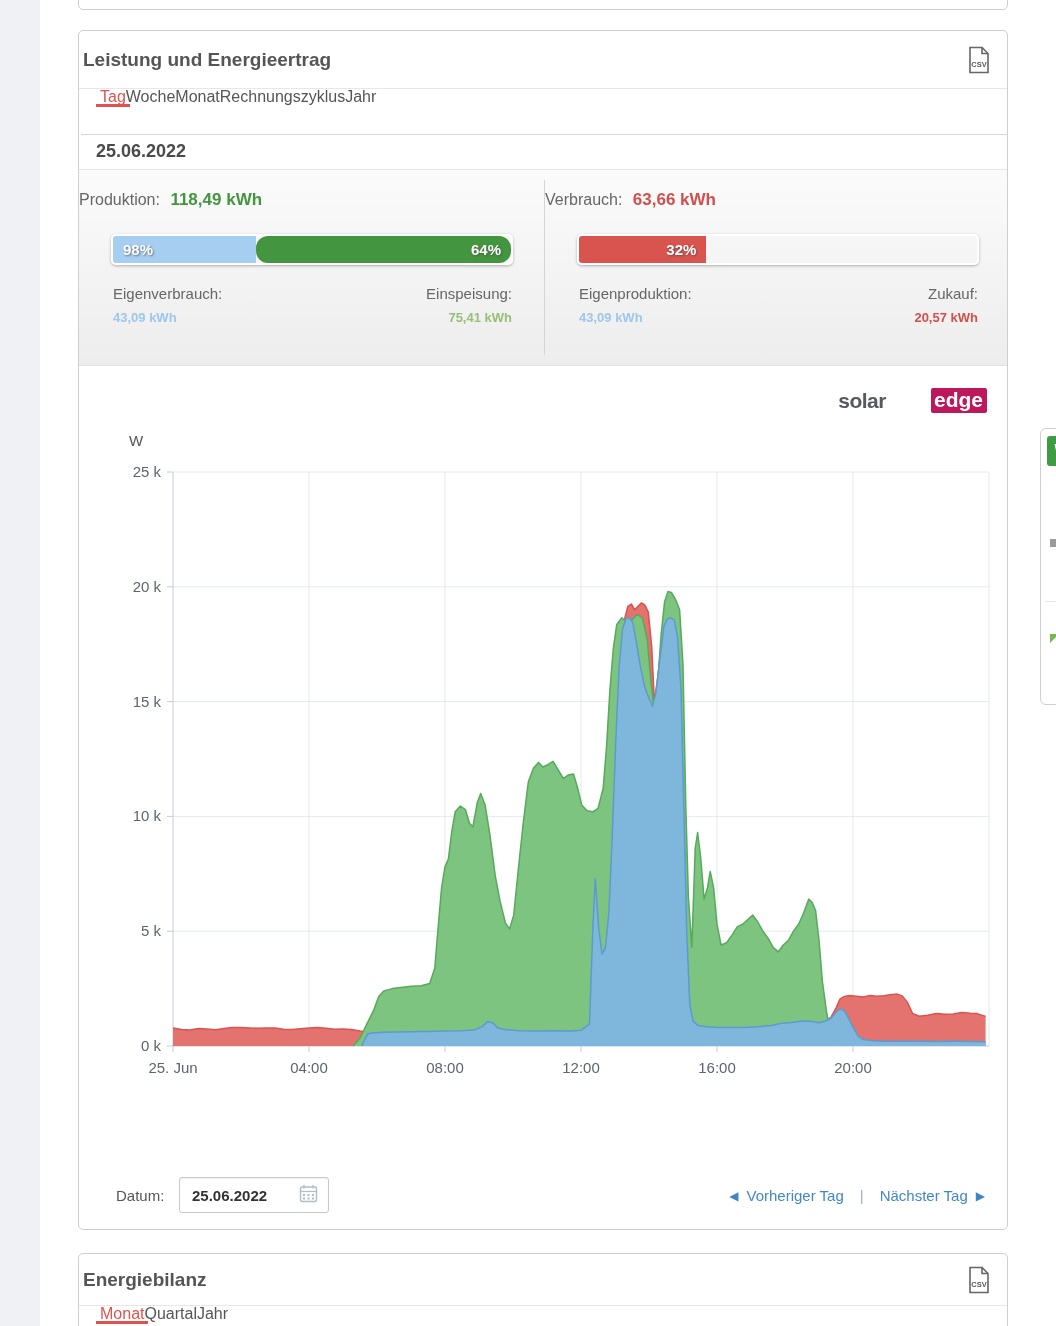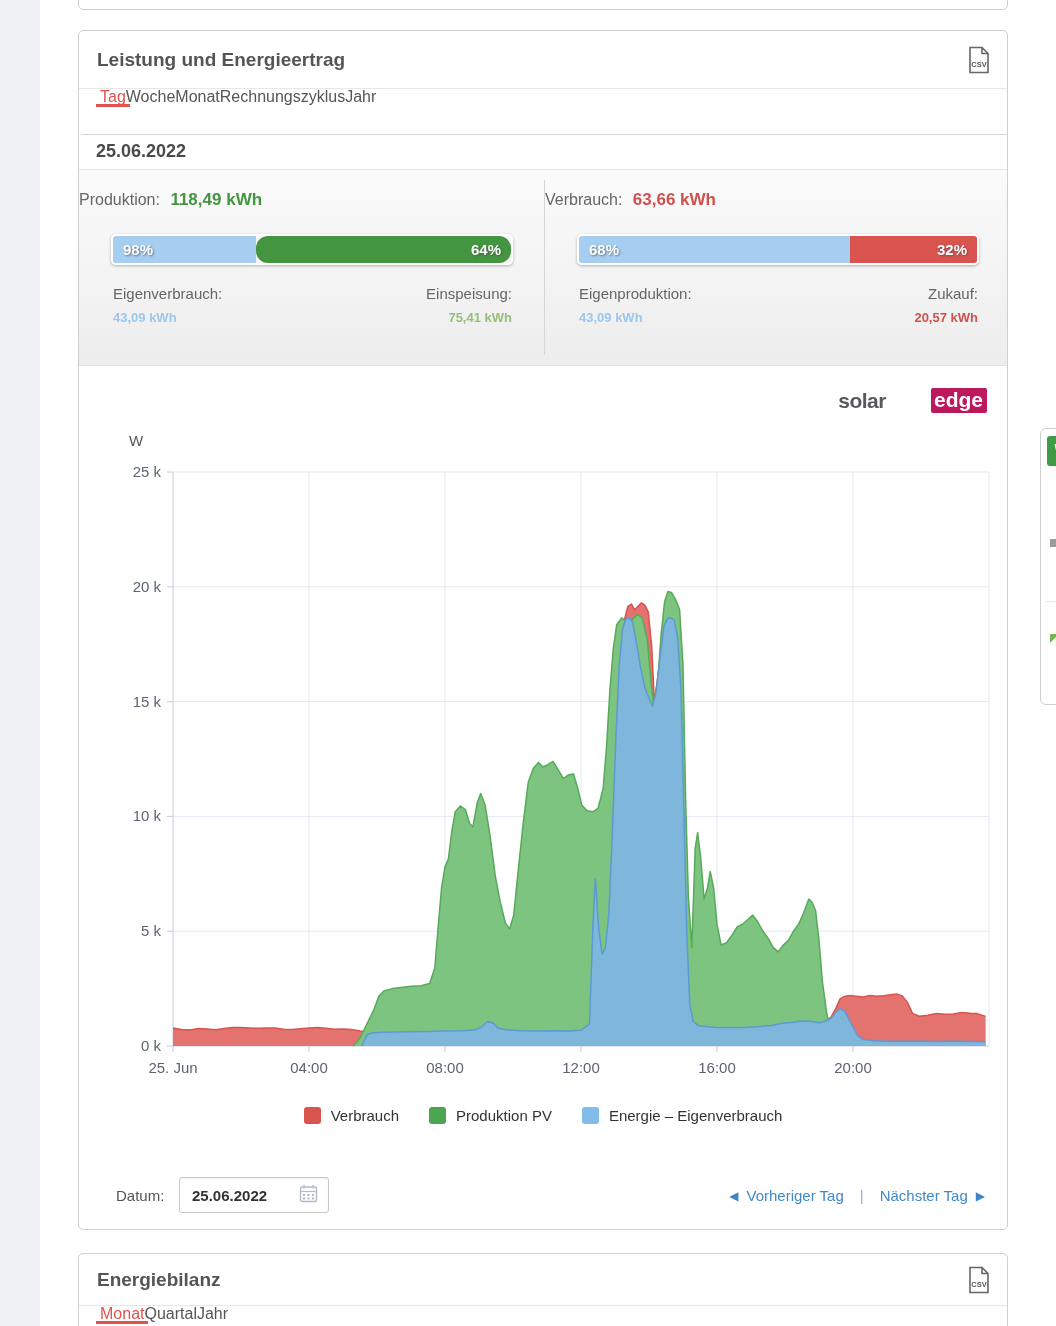--- a/index.html
+++ b/index.html
@@ -10,21 +10,21 @@
   }
   .left-strip{position:absolute;left:0;top:0;width:40px;height:1326px;background:#f0f1f5;}
   .card{position:absolute;background:#fff;border:1px solid #cfcfcf;border-radius:5px;box-sizing:border-box;}
   #top-fragment{left:78px;top:-16px;width:930px;height:26px;}
   #main-card{left:78px;top:30px;width:930px;height:1200px;}
   #energy-card{left:78px;top:1253px;width:930px;height:120px;}
   #right-fragment{left:1040px;top:428px;width:60px;height:277px;border-radius:6px;}
 
   
   .card-header{position:absolute;left:0;top:0;right:0;height:57px;border-bottom:1px solid #e7e7e7;}
-  .card-title{position:absolute;left:18px;top:0;line-height:57px;font-size:19px;font-weight:bold;color:#555;}
+  .card-title{position:absolute;left:4px;top:0;line-height:57px;font-size:19px;font-weight:bold;color:#555;}
   .csv-btn{position:absolute;right:16px;top:15px;width:24px;height:28px;cursor:pointer;}
 
   
   .tabs-row{position:absolute;left:2px;top:57px;right:0;height:46px;border-bottom:1px solid #d7d7d7;
     display:flex;align-items:flex-start;padding-left:19px;}
   .tab{display:flex;align-items:center;font-size:16px;color:#555;cursor:pointer;position:relative;}
   .tab.active{color:#e0524e;}
   .tab.active::after{content:"";position:absolute;left:-4px;right:-4px;bottom:-1px;height:3px;background:#e0524e;}
 
   .date-heading{position:absolute;left:17px;top:110px;font-size:18px;font-weight:bold;color:#4a4a4a;}
@@ -131,21 +131,20 @@
       <div class="sub-label sub-r">Einspeisung:</div>
       <div class="sub-value sub-r" style="color: rgb(151, 191, 119);">75,41 kWh</div>
     </div>
     <div class="stats-divider"></div>
     <div class="stat-half right">
       <div class="stat-header">
         <span>Verbrauch:</span>
         <span class="val" style="color: rgb(208, 80, 76);">63,66 kWh</span>
       </div>
       <div class="pct-bar">
-          <div class="seg first" style="width: 68%; background: rgb(166, 206, 241);">68%</div>
           <div class="seg last" style="width: 32%; background: rgb(217, 83, 79);">32%</div>
         </div>
       <div class="sub-label sub-l">Eigenproduktion:</div>
       <div class="sub-value sub-l" style="color: rgb(156, 199, 237);">43,09 kWh</div>
       <div class="sub-label sub-r">Zukauf:</div>
       <div class="sub-value sub-r" style="color: rgb(208, 80, 76);">20,57 kWh</div>
     </div>
   </div>
 
   <div class="logo">
@@ -193,34 +192,20 @@
       <text x="774" y="704" text-anchor="middle" font-size="15" fill="#5d6470">20:00</text>
       <text x="50" y="77" text-anchor="start" font-size="15" fill="#555">W</text>
       <path d="M94.0 677.0 L94.0 659.1 L102.5 660.5 L111.0 660.9 L119.5 659.6 L128.0 660.0 L136.5 660.7 L145.0 659.6 L153.5 658.6 L162.0 658.4 L170.5 658.9 L179.0 659.3 L187.5 658.9 L196.0 659.1 L204.5 660.2 L213.0 660.5 L221.5 659.8 L230.0 659.1 L238.5 658.6 L247.0 659.3 L255.5 660.2 L264.0 660.0 L272.5 660.5 L281.0 662.1 L289.5 663.2 L298.0 663.2 L315.0 663.0 L332.0 662.8 L349.0 662.5 L366.0 662.3 L383.0 662.1 L400.0 661.4 L405.1 657.7 L410.2 653.4 L415.3 654.5 L420.4 659.6 L434.0 662.1 L451.0 662.3 L468.0 662.1 L485.0 662.3 L502.0 661.6 L510.5 655.6 L513.9 559.9 L516.3 511.7 L519.7 562.2 L523.1 586.3 L526.5 579.4 L529.9 545.0 L533.3 468.1 L536.7 376.2 L540.1 300.5 L543.5 262.6 L546.2 247.6 L548.9 237.3 L552.3 235.0 L555.7 240.8 L559.1 237.3 L562.5 233.9 L565.9 236.2 L569.3 243.1 L572.7 277.5 L575.4 333.7 L579.5 302.8 L583.6 263.7 L587.0 253.4 L591.1 249.9 L594.5 252.2 L597.9 269.5 L601.6 322.3 L604.7 449.7 L607.4 563.3 L610.8 636.1 L614.2 652.7 L619.3 656.3 L627.8 657.5 L638.0 658.2 L651.6 658.4 L665.2 658.2 L678.8 657.5 L692.4 656.3 L702.6 654.0 L712.8 653.1 L723.0 651.7 L733.2 652.2 L740.0 653.6 L746.8 651.7 L751.9 648.3 L757.0 639.1 L761.1 629.9 L765.5 627.4 L770.6 626.5 L777.4 627.2 L784.2 627.9 L791.0 626.5 L797.8 627.2 L804.6 626.7 L811.4 625.8 L818.2 625.1 L823.3 626.9 L828.4 633.4 L833.5 644.4 L840.3 647.2 L848.8 646.2 L857.3 644.6 L865.8 645.3 L874.3 644.9 L882.8 643.5 L891.3 644.2 L898.1 644.6 L906.6 647.4 L906.6 677.0 Z" fill="#e4736f" stroke="none"></path>
       <path d="M94.0 659.1 L102.5 660.5 L111.0 660.9 L119.5 659.6 L128.0 660.0 L136.5 660.7 L145.0 659.6 L153.5 658.6 L162.0 658.4 L170.5 658.9 L179.0 659.3 L187.5 658.9 L196.0 659.1 L204.5 660.2 L213.0 660.5 L221.5 659.8 L230.0 659.1 L238.5 658.6 L247.0 659.3 L255.5 660.2 L264.0 660.0 L272.5 660.5 L281.0 662.1 L289.5 663.2 L298.0 663.2 L315.0 663.0 L332.0 662.8 L349.0 662.5 L366.0 662.3 L383.0 662.1 L400.0 661.4 L405.1 657.7 L410.2 653.4 L415.3 654.5 L420.4 659.6 L434.0 662.1 L451.0 662.3 L468.0 662.1 L485.0 662.3 L502.0 661.6 L510.5 655.6 L513.9 559.9 L516.3 511.7 L519.7 562.2 L523.1 586.3 L526.5 579.4 L529.9 545.0 L533.3 468.1 L536.7 376.2 L540.1 300.5 L543.5 262.6 L546.2 247.6 L548.9 237.3 L552.3 235.0 L555.7 240.8 L559.1 237.3 L562.5 233.9 L565.9 236.2 L569.3 243.1 L572.7 277.5 L575.4 333.7 L579.5 302.8 L583.6 263.7 L587.0 253.4 L591.1 249.9 L594.5 252.2 L597.9 269.5 L601.6 322.3 L604.7 449.7 L607.4 563.3 L610.8 636.1 L614.2 652.7 L619.3 656.3 L627.8 657.5 L638.0 658.2 L651.6 658.4 L665.2 658.2 L678.8 657.5 L692.4 656.3 L702.6 654.0 L712.8 653.1 L723.0 651.7 L733.2 652.2 L740.0 653.6 L746.8 651.7 L751.9 648.3 L757.0 639.1 L761.1 629.9 L765.5 627.4 L770.6 626.5 L777.4 627.2 L784.2 627.9 L791.0 626.5 L797.8 627.2 L804.6 626.7 L811.4 625.8 L818.2 625.1 L823.3 626.9 L828.4 633.4 L833.5 644.4 L840.3 647.2 L848.8 646.2 L857.3 644.6 L865.8 645.3 L874.3 644.9 L882.8 643.5 L891.3 644.2 L898.1 644.6 L906.6 647.4" fill="none" stroke="#d9534f" stroke-width="1.5" stroke-linejoin="round"></path>
       <path d="M274.2 677.0 L274.2 677.0 L281.0 669.0 L287.8 655.2 L294.6 641.4 L299.7 627.6 L304.8 621.9 L313.3 619.6 L321.8 618.5 L332.0 617.3 L342.2 616.8 L350.7 614.5 L355.8 598.9 L359.2 557.6 L362.6 518.6 L366.0 497.9 L369.4 489.9 L372.8 462.3 L376.2 442.8 L381.3 437.1 L386.4 440.5 L390.5 454.3 L393.9 457.7 L398.3 433.6 L401.7 424.4 L406.1 435.9 L410.9 465.8 L416.3 507.1 L421.1 532.4 L426.5 554.2 L430.6 559.9 L434.7 546.1 L439.1 502.5 L444.2 454.3 L449.3 413.0 L454.4 399.2 L459.5 393.4 L463.9 398.0 L468.7 395.7 L474.1 392.3 L478.9 400.3 L484.3 409.5 L489.1 406.1 L494.5 404.9 L498.6 418.7 L502.7 435.9 L508.1 441.7 L513.9 442.8 L519.0 439.4 L524.1 419.8 L527.5 378.5 L530.9 321.1 L534.3 279.8 L537.7 255.7 L542.8 248.8 L547.9 253.4 L553.0 251.1 L558.1 245.4 L563.2 248.8 L568.3 270.6 L572.0 313.1 L574.8 337.2 L578.8 311.9 L582.2 264.9 L585.6 232.7 L589.0 222.4 L592.4 223.5 L596.5 230.4 L600.6 240.8 L604.0 295.9 L606.7 433.6 L609.4 527.8 L612.8 578.3 L616.2 479.5 L618.6 463.5 L621.7 488.7 L625.1 530.1 L628.5 518.6 L631.2 502.5 L634.6 518.6 L638.0 555.3 L642.1 576.0 L647.5 573.7 L653.3 565.6 L658.4 557.6 L663.5 555.3 L668.6 550.7 L673.7 546.1 L678.8 553.0 L683.9 562.2 L689.0 569.1 L694.1 578.3 L699.2 582.9 L704.3 576.0 L709.4 571.4 L714.5 562.2 L719.6 555.3 L724.7 543.8 L729.8 530.1 L733.2 533.5 L736.6 541.5 L740.0 571.4 L743.4 612.7 L747.5 642.6 L751.9 665.5 L757.0 677.0 L757.0 677.0 Z" fill="#7cc47f" stroke="none"></path>
       <path d="M274.2 677.0 L281.0 669.0 L287.8 655.2 L294.6 641.4 L299.7 627.6 L304.8 621.9 L313.3 619.6 L321.8 618.5 L332.0 617.3 L342.2 616.8 L350.7 614.5 L355.8 598.9 L359.2 557.6 L362.6 518.6 L366.0 497.9 L369.4 489.9 L372.8 462.3 L376.2 442.8 L381.3 437.1 L386.4 440.5 L390.5 454.3 L393.9 457.7 L398.3 433.6 L401.7 424.4 L406.1 435.9 L410.9 465.8 L416.3 507.1 L421.1 532.4 L426.5 554.2 L430.6 559.9 L434.7 546.1 L439.1 502.5 L444.2 454.3 L449.3 413.0 L454.4 399.2 L459.5 393.4 L463.9 398.0 L468.7 395.7 L474.1 392.3 L478.9 400.3 L484.3 409.5 L489.1 406.1 L494.5 404.9 L498.6 418.7 L502.7 435.9 L508.1 441.7 L513.9 442.8 L519.0 439.4 L524.1 419.8 L527.5 378.5 L530.9 321.1 L534.3 279.8 L537.7 255.7 L542.8 248.8 L547.9 253.4 L553.0 251.1 L558.1 245.4 L563.2 248.8 L568.3 270.6 L572.0 313.1 L574.8 337.2 L578.8 311.9 L582.2 264.9 L585.6 232.7 L589.0 222.4 L592.4 223.5 L596.5 230.4 L600.6 240.8 L604.0 295.9 L606.7 433.6 L609.4 527.8 L612.8 578.3 L616.2 479.5 L618.6 463.5 L621.7 488.7 L625.1 530.1 L628.5 518.6 L631.2 502.5 L634.6 518.6 L638.0 555.3 L642.1 576.0 L647.5 573.7 L653.3 565.6 L658.4 557.6 L663.5 555.3 L668.6 550.7 L673.7 546.1 L678.8 553.0 L683.9 562.2 L689.0 569.1 L694.1 578.3 L699.2 582.9 L704.3 576.0 L709.4 571.4 L714.5 562.2 L719.6 555.3 L724.7 543.8 L729.8 530.1 L733.2 533.5 L736.6 541.5 L740.0 571.4 L743.4 612.7 L747.5 642.6 L751.9 665.5 L757.0 677.0" fill="none" stroke="#57aa5b" stroke-width="1.5" stroke-linejoin="round"></path>
       <path d="M282.7 677.0 L282.7 677.0 L288.5 665.1 L294.6 663.7 L304.8 663.2 L318.4 663.0 L332.0 662.8 L349.0 662.4 L366.0 662.1 L383.0 661.7 L396.6 660.7 L403.4 657.3 L408.5 652.7 L413.6 653.8 L418.7 658.9 L427.2 660.7 L440.8 661.7 L457.8 662.0 L474.8 661.7 L491.8 662.0 L502.0 661.3 L510.5 655.0 L513.9 557.6 L516.3 509.4 L519.7 559.9 L523.1 585.2 L526.5 578.3 L529.9 543.8 L533.3 465.8 L536.7 373.9 L540.1 298.2 L543.5 260.3 L546.9 249.9 L550.3 248.8 L553.7 253.4 L557.1 271.8 L561.5 298.2 L565.9 318.8 L570.0 329.2 L573.4 337.2 L576.8 324.6 L580.9 290.1 L585.0 256.8 L588.4 249.9 L591.8 248.8 L595.2 251.1 L598.6 268.3 L602.0 321.1 L605.0 447.4 L607.7 562.2 L610.8 635.7 L614.2 652.4 L619.3 656.6 L627.8 657.7 L638.0 658.4 L651.6 658.6 L665.2 658.4 L678.8 657.7 L692.4 656.6 L702.6 654.3 L712.8 653.4 L723.0 652.0 L733.2 652.4 L740.0 653.8 L746.8 652.0 L751.9 649.4 L757.0 643.0 L761.1 639.8 L765.5 641.9 L768.9 648.1 L774.0 658.2 L779.1 667.1 L784.2 670.6 L794.4 671.8 L808.0 672.2 L825.0 672.3 L842.0 672.3 L859.0 672.4 L876.0 672.3 L893.0 672.5 L906.6 672.8 L906.6 677.0 Z" fill="#7fb7dc" stroke="none"></path>
       <path d="M282.7 677.0 L288.5 665.1 L294.6 663.7 L304.8 663.2 L318.4 663.0 L332.0 662.8 L349.0 662.4 L366.0 662.1 L383.0 661.7 L396.6 660.7 L403.4 657.3 L408.5 652.7 L413.6 653.8 L418.7 658.9 L427.2 660.7 L440.8 661.7 L457.8 662.0 L474.8 661.7 L491.8 662.0 L502.0 661.3 L510.5 655.0 L513.9 557.6 L516.3 509.4 L519.7 559.9 L523.1 585.2 L526.5 578.3 L529.9 543.8 L533.3 465.8 L536.7 373.9 L540.1 298.2 L543.5 260.3 L546.9 249.9 L550.3 248.8 L553.7 253.4 L557.1 271.8 L561.5 298.2 L565.9 318.8 L570.0 329.2 L573.4 337.2 L576.8 324.6 L580.9 290.1 L585.0 256.8 L588.4 249.9 L591.8 248.8 L595.2 251.1 L598.6 268.3 L602.0 321.1 L605.0 447.4 L607.7 562.2 L610.8 635.7 L614.2 652.4 L619.3 656.6 L627.8 657.7 L638.0 658.4 L651.6 658.6 L665.2 658.4 L678.8 657.7 L692.4 656.6 L702.6 654.3 L712.8 653.4 L723.0 652.0 L733.2 652.4 L740.0 653.8 L746.8 652.0 L751.9 649.4 L757.0 643.0 L761.1 639.8 L765.5 641.9 L768.9 648.1 L774.0 658.2 L779.1 667.1 L784.2 670.6 L794.4 671.8 L808.0 672.2 L825.0 672.3 L842.0 672.3 L859.0 672.4 L876.0 672.3 L893.0 672.5 L906.6 672.8" fill="none" stroke="#5b9bd1" stroke-width="1.5" stroke-linejoin="round"></path>
     </svg>
 
-  <div class="legend-row" id="legend-row">
-      <div class="legend-item">
-        <span class="legend-swatch" style="background: rgb(217, 83, 79);"></span>
-        <span class="legend-label">Verbrauch</span>
-      </div>
-      <div class="legend-item">
-        <span class="legend-swatch" style="background: rgb(76, 166, 79);"></span>
-        <span class="legend-label">Produktion PV</span>
-      </div>
-      <div class="legend-item">
-        <span class="legend-swatch" style="background: rgb(130, 189, 234);"></span>
-        <span class="legend-label">Energie – Eigenverbrauch</span>
-      </div>
-    </div>
 
   <div class="footer-label">Datum:</div>
   <div class="date-input">
     <span class="dval">25.06.2022</span>
     <span>
       <svg width="19" height="19" viewBox="0 0 19 19">
         <rect x="1.5" y="3" width="16" height="14.5" rx="1.5" fill="#fdfdfd" stroke="#b2bcc9" stroke-width="1.4"></rect>
         <line x1="1.5" y1="7.5" x2="17.5" y2="7.5" stroke="#b2bcc9" stroke-width="1.2"></line>
         <line x1="5" y1="1" x2="5" y2="4.5" stroke="#b2bcc9" stroke-width="1.4"></line>
         <line x1="14" y1="1" x2="14" y2="4.5" stroke="#b2bcc9" stroke-width="1.4"></line>

